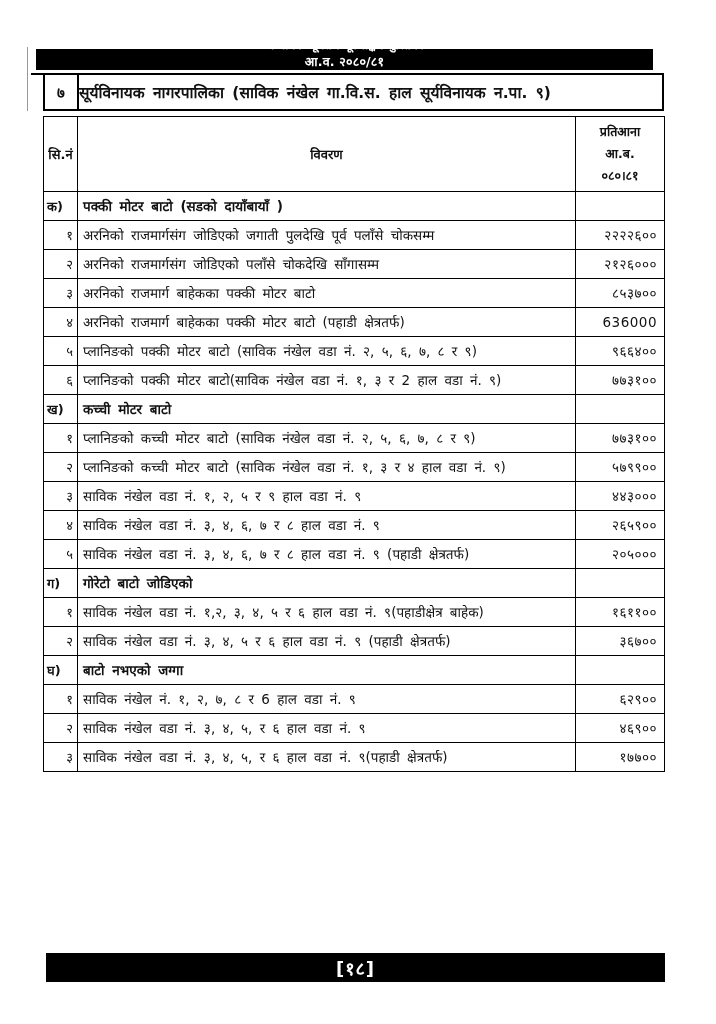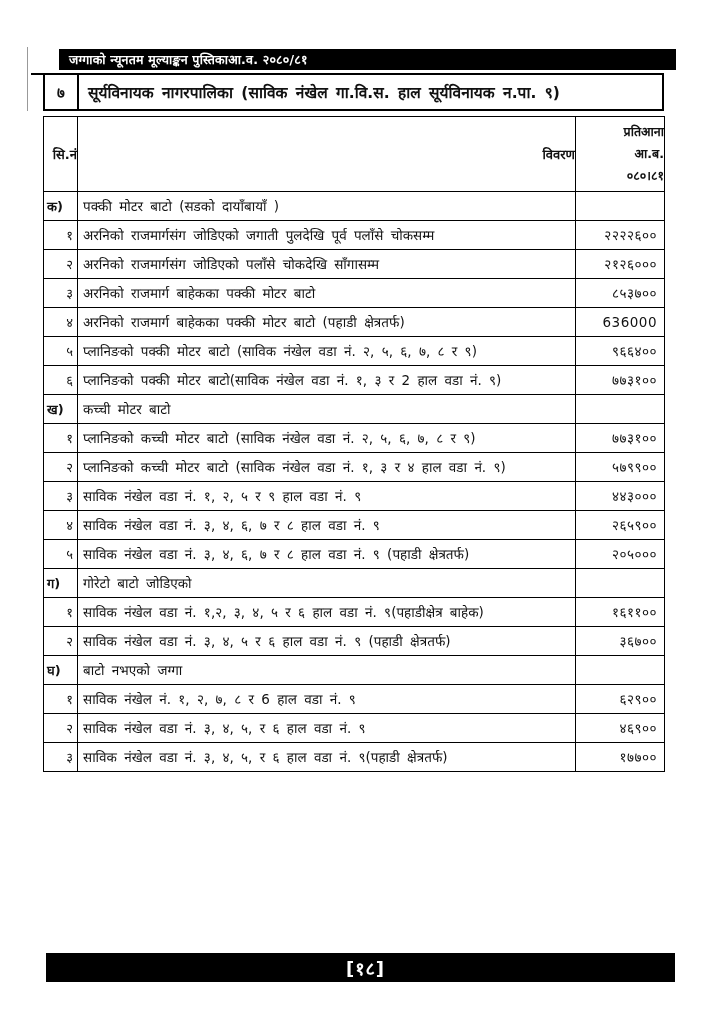--- a/index.html
+++ b/index.html
@@ -4,67 +4,67 @@
 <style>
   html,body { margin:0; padding:0; background:#e8e8e8; }
   .page {
     position:relative; width:716px; height:1024px; margin:0 auto;
     background:#ffffff; overflow:hidden;
     font-family:"DejaVu Sans", sans-serif; color:#111;
   }
   .scanline { position:absolute; left:27px; top:47px; width:1px; height:64px; background:#999; }
 
   .topbar {
-    position:absolute; left:59px; top:49px; width:617px; height:21px;
+    position:absolute; left:36px; top:49px; width:617px; height:21px;
     background:#000; color:#fff; box-sizing:border-box;
-    display:flex; justify-content:flex-start; align-items:center;
-    padding:0 10px; font-weight:bold; font-size:12.5px; letter-spacing:0.2px;
+    display:flex; justify-content:flex-end; align-items:center;
+    padding:0 10px; font-weight:bold; font-size:12.5px; letter-spacing:0.2px;flex-direction:column;
   }
 
   .lineext { position:absolute; left:31px; top:73px; width:14px; height:2px; background:#000; }
 
   .titlebox {
     position:absolute; left:43px; top:73px; width:621px; height:38px;
     border:2px solid #000; box-sizing:border-box; display:flex; background:#fff;
   }
   .titlebox .num {
     width:34px; border-right:2px solid #000; box-sizing:border-box;
     display:flex; align-items:center; justify-content:center;
     font-weight:bold; font-size:15px;
   }
   .titlebox .txt {
-    flex:1; display:flex; align-items:center; padding-left:9px;
+    flex:1; display:flex; align-items:center; padding-left:0;
     font-weight:bold; font-size:15.5px; word-spacing:3px;
   }
 
   table.maintable {
     position:absolute; left:43px; top:116px; width:621px;
     border-collapse:collapse; table-layout:fixed; background:#fff;
     font-size:13.5px;
   }
   .maintable col.c-sn  { width:34px; }
   .maintable col.c-desc{ width:498px; }
   .maintable col.c-val { width:89px; }
   .maintable th, .maintable td {
     border:1.6px solid #000; padding:0; vertical-align:middle;
     overflow:hidden; white-space:nowrap;
   }
-  .maintable thead th { height:74px; font-weight:bold; font-size:13px; text-align:right; }
+  .maintable thead th { height:74px; font-weight:bold; font-size:13px; text-align:center; }
   .maintable thead th.ratehead div { line-height:1.75; font-size:12.5px; }
   .maintable tbody tr { height:29px; }
   .maintable td.sn   { text-align:right; padding-right:4px; font-size:13px; }
   .maintable td.desc { text-align:left; padding-left:5px; word-spacing:3px; }
   .maintable td.val  { text-align:right; padding-right:7px; letter-spacing:0.5px; }
   .maintable tr.section td.sn   { text-align:left; padding-left:3px; font-weight:bold; }
-  .maintable tr.section td.desc { font-weight:normal; }
+  .maintable tr.section td.desc { font-weight:bold; }
 
   .footerbar {
     position:absolute; left:46px; top:953px; width:619px; height:29px;
     background:#000; color:#fff; display:flex; align-items:center; justify-content:center;
-    font-weight:bold; font-size:18px; letter-spacing:1px;padding-left:10px;
+    font-weight:bold; font-size:18px; letter-spacing:1px;
   }
 </style>
 </head>
 <body>
 
 <div class="page">
 
   <div class="scanline"></div>
 
   <div class="topbar">

